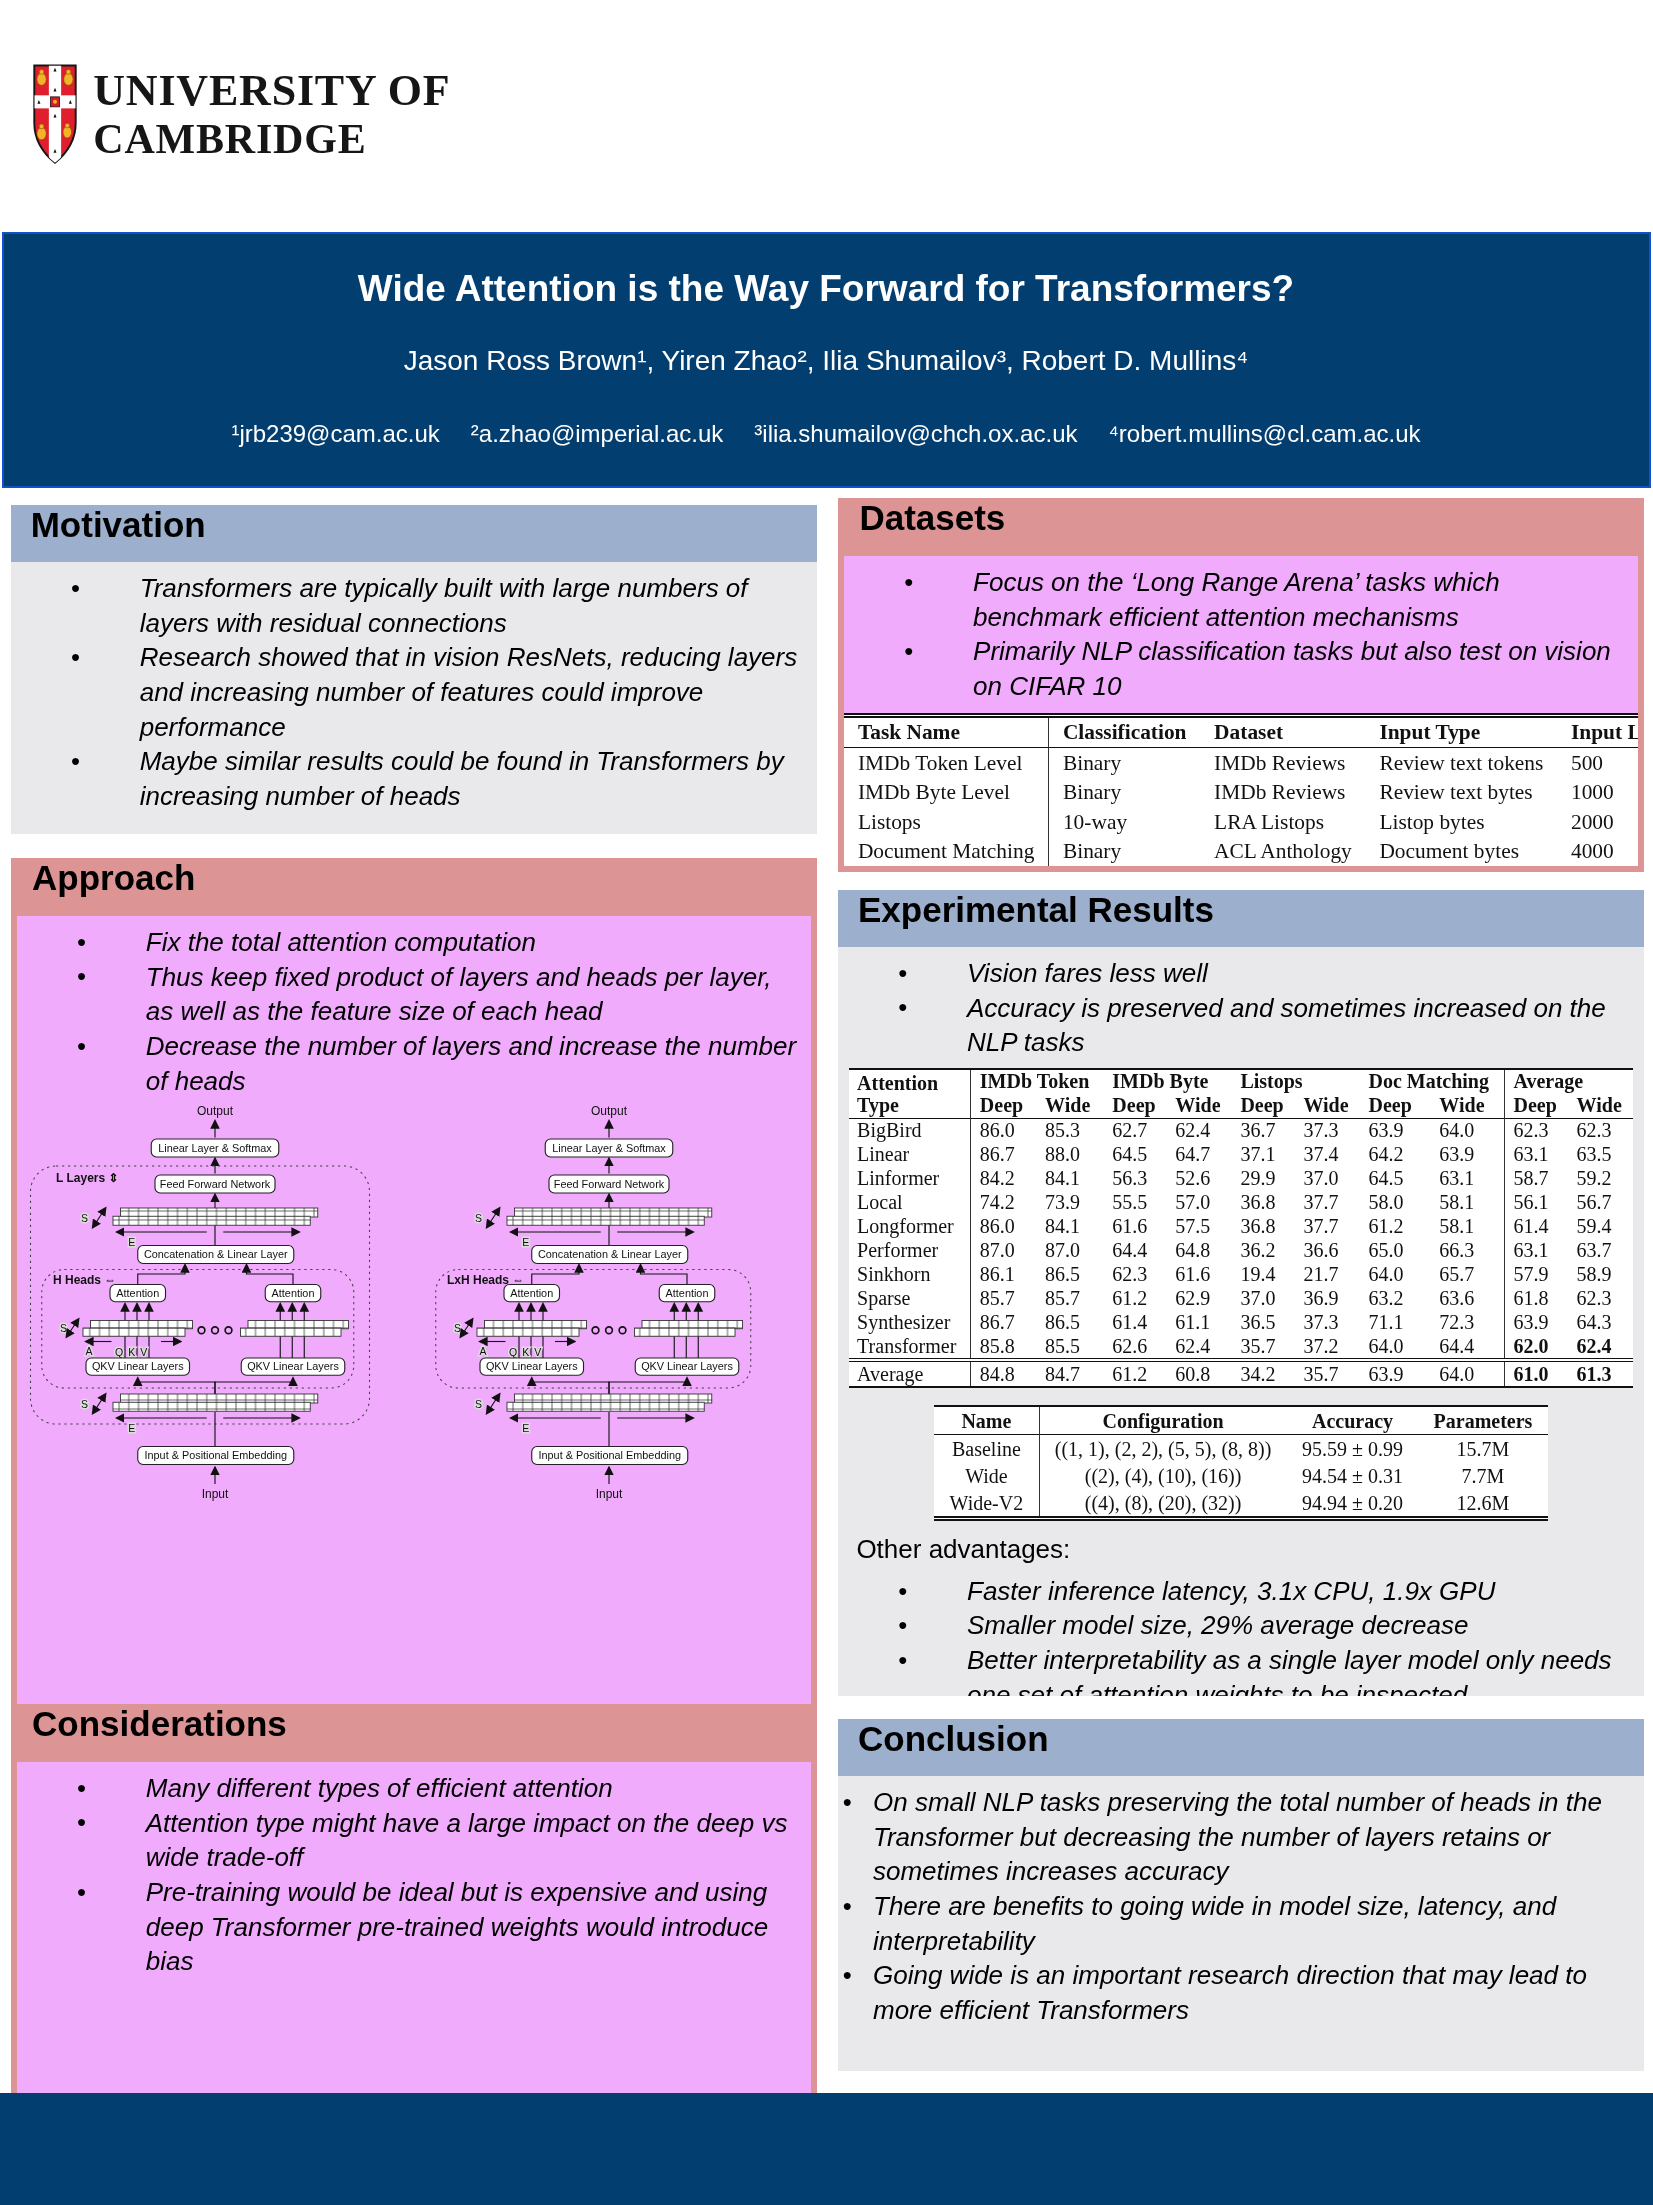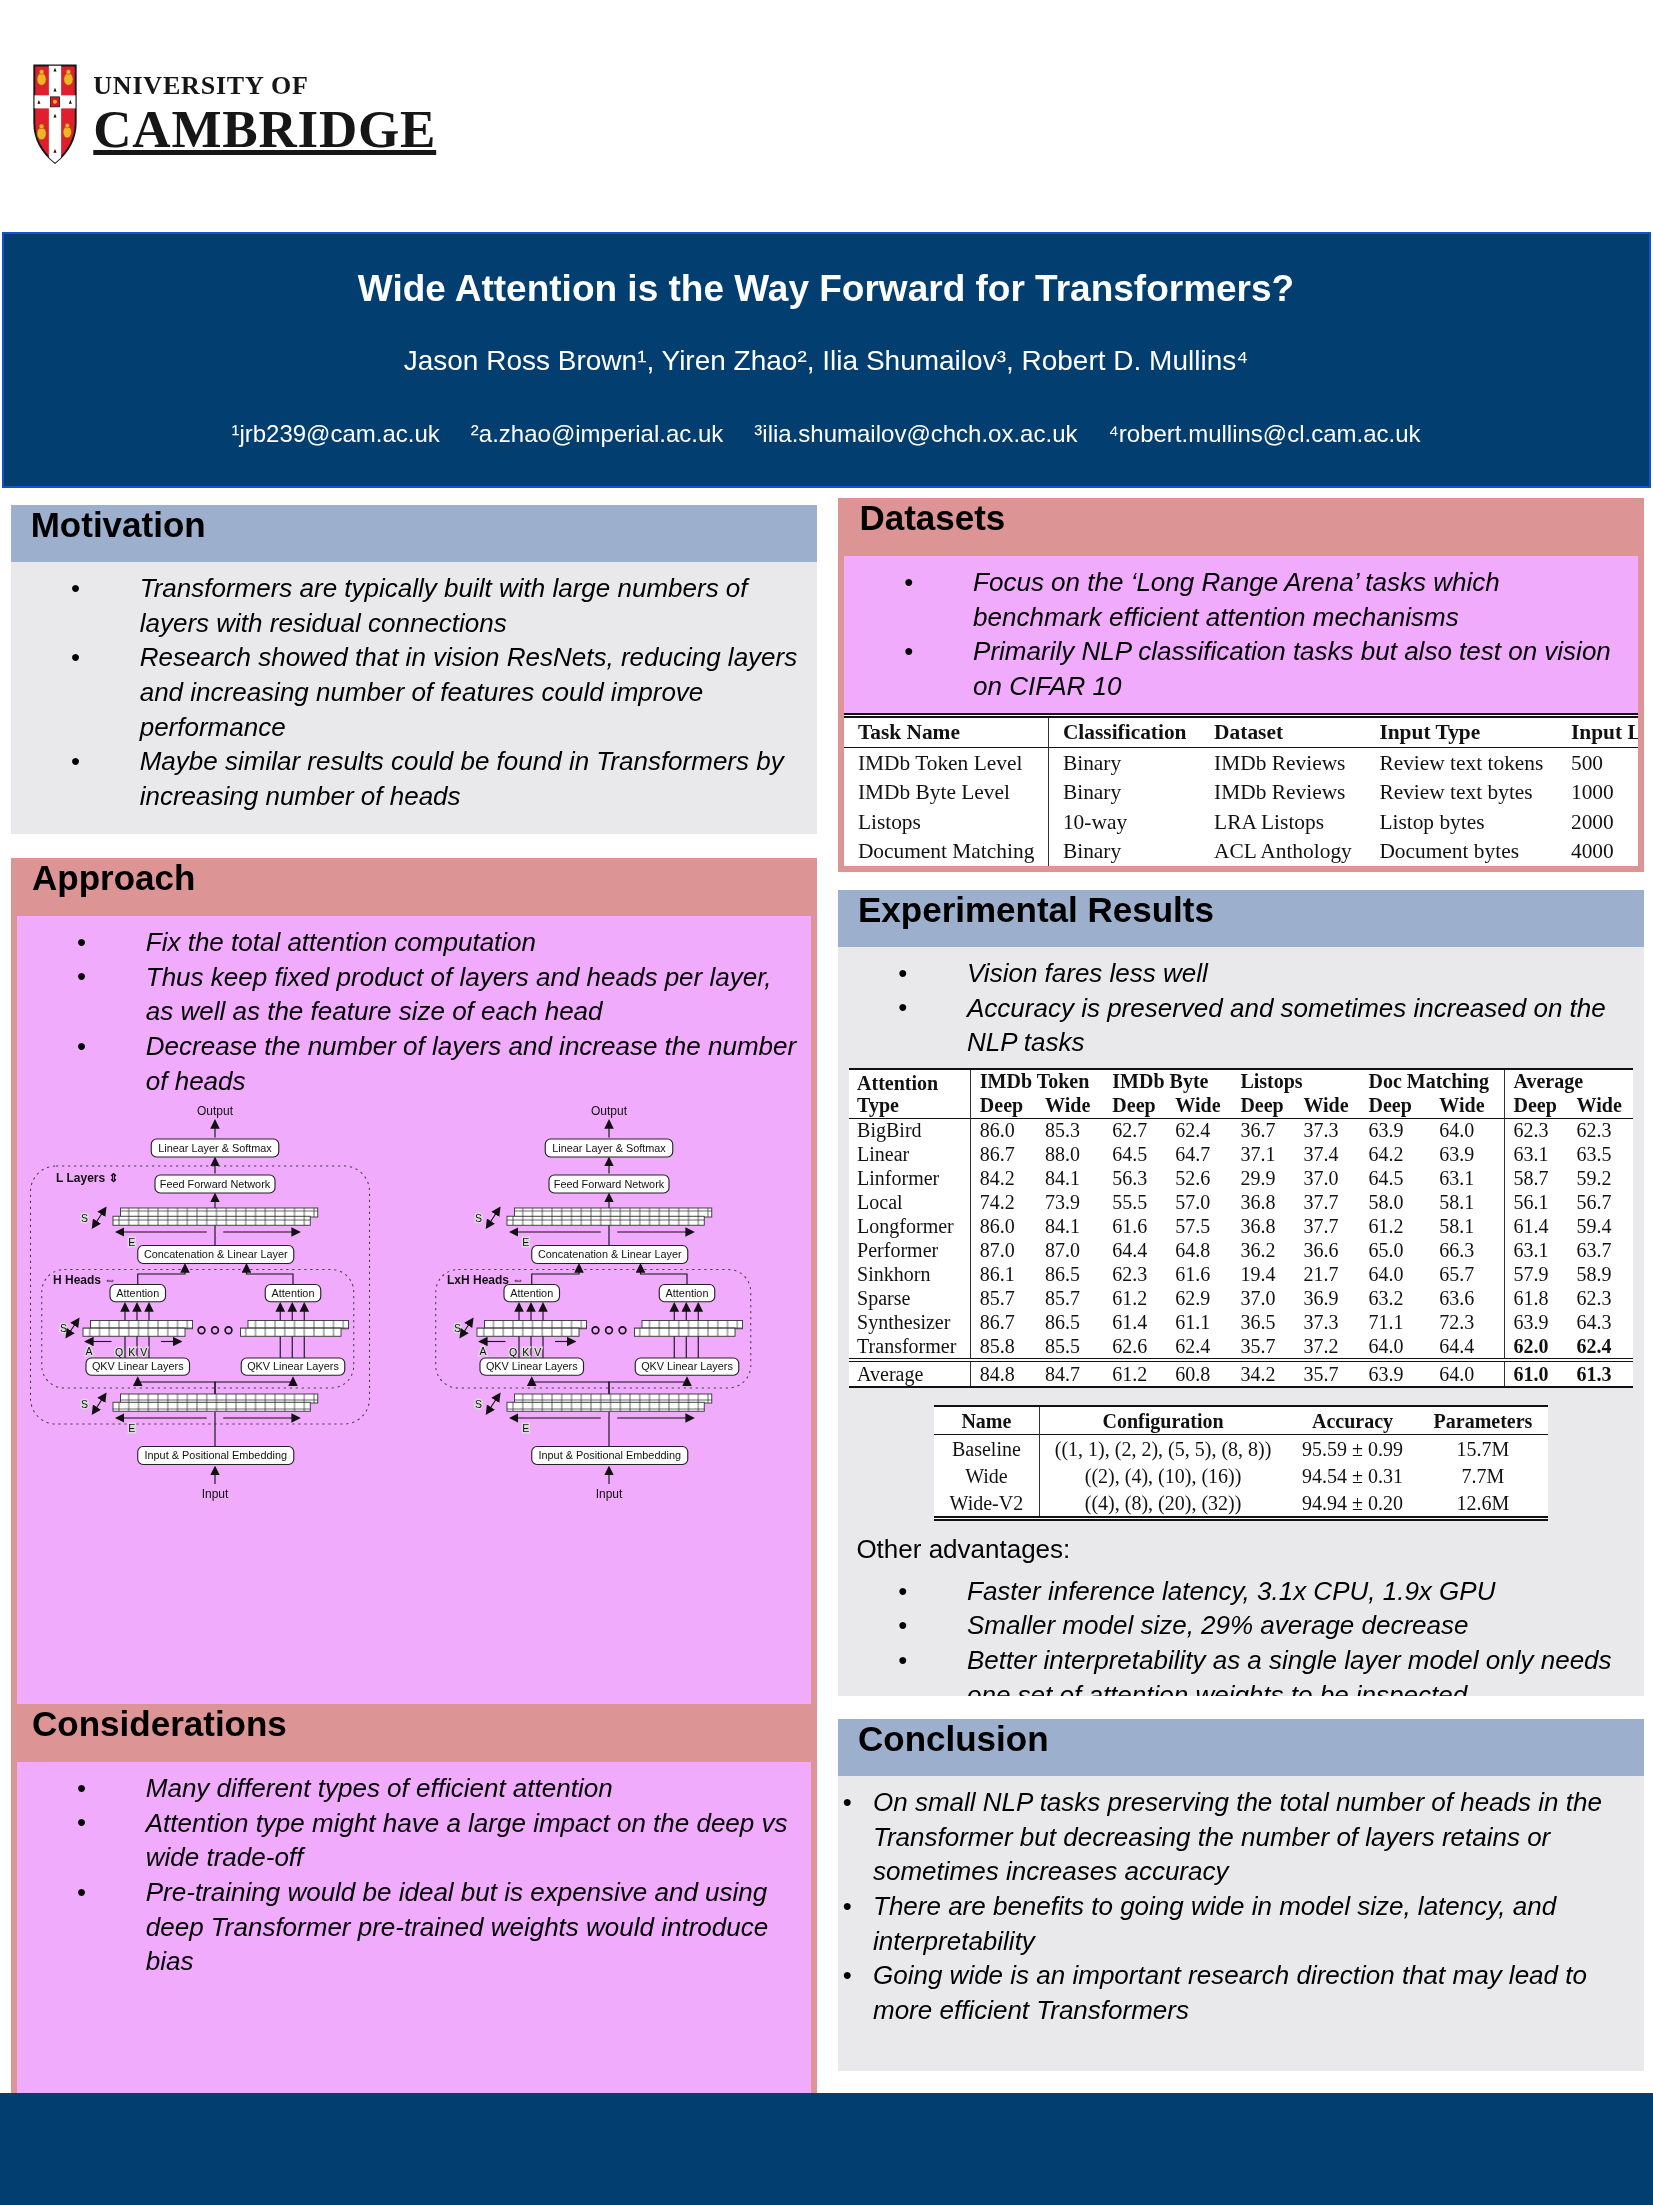--- a/index.html
+++ b/index.html
@@ -2,22 +2,22 @@
 <html style="font-size:12.3px"><head>
 <meta charset="utf-8">
 <style>
   html,body{margin:0;padding:0;background:#ffffff;width:1654px;height:2205px;position:relative;
             font-family:"Liberation Sans",sans-serif;-webkit-font-smoothing:antialiased;}
   .abs{position:absolute;}
 
   
   #logo{left:32px;top:63px;display:flex;align-items:center;gap:15.3px;}
   #logo .wordmark{color:#161616;font-family:"Liberation Serif",serif;font-weight:bold;line-height:1;}
-  #logo .l1{font-size:26px;letter-spacing:0.8px;}
-  #logo .l2{font-size:53px;letter-spacing:0.8px;margin-top:4.6px;text-decoration:underline;}
+  #logo .l1{font-size:44px;letter-spacing:0.8px;}
+  #logo .l2{font-size:42px;letter-spacing:0.8px;margin-top:4.6px;}
 
   
   #band{left:1.5px;top:232px;width:1649px;height:256px;background:#033e70;border:2.3px solid #1150cf;
         box-sizing:border-box;color:#fff;text-align:center;}
   #band .title{margin-top:34px;font-size:37px;font-weight:bold;}
   #band .authors{margin-top:35px;font-size:28px;}
   #band .emails{margin-top:43px;font-size:24px;display:flex;justify-content:center;gap:31px;}
 
   
   .box{display:flex;flex-direction:column;box-sizing:border-box;}

